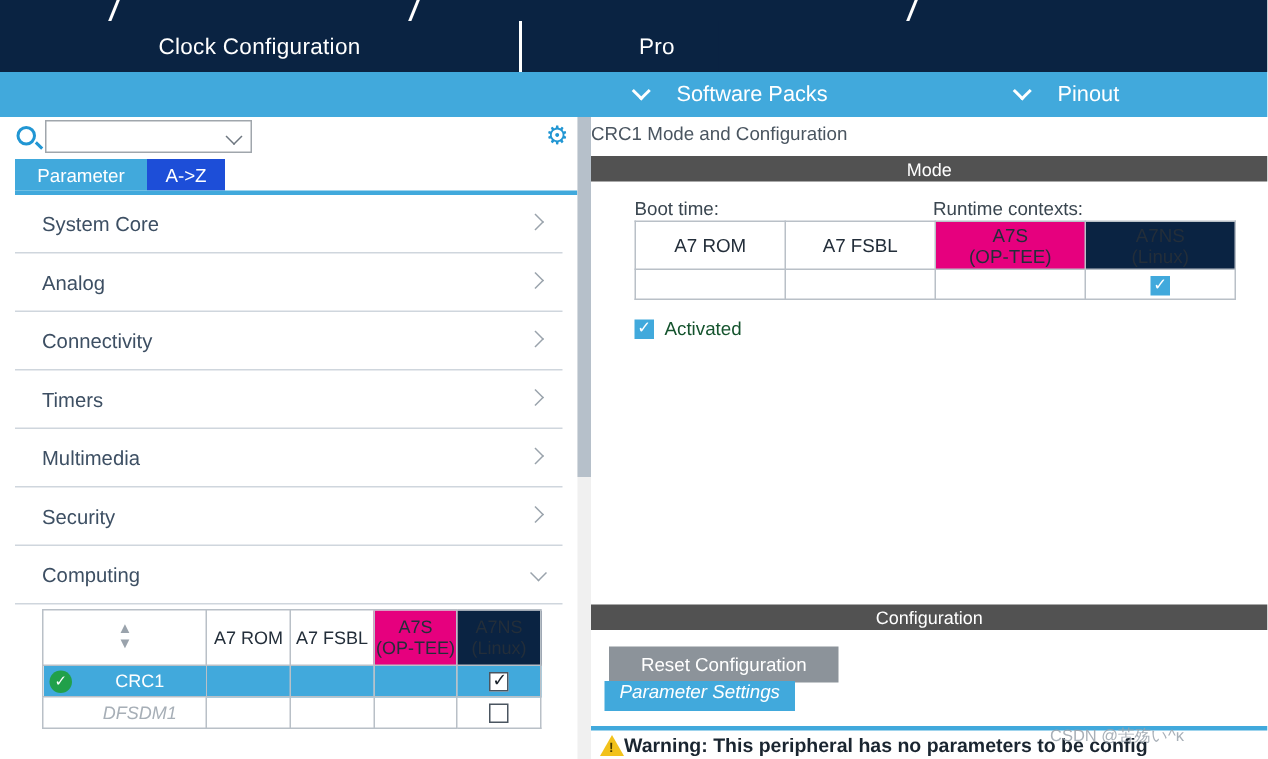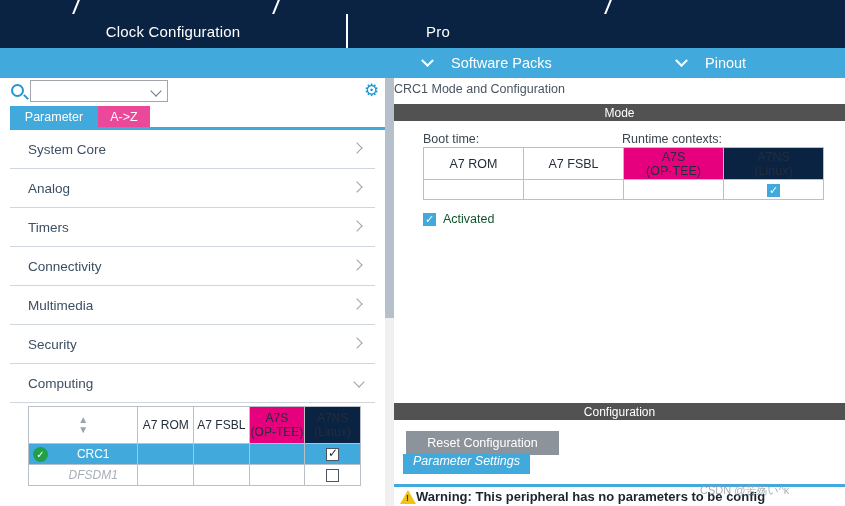--- a/index.html
+++ b/index.html
@@ -89,21 +89,21 @@
   }
 
   .tabs-cat {
     position: absolute; left: 0; top: 106px; width: 385px; height: 21px;
   }
   .cat-tab {
     position: absolute; top: 0; height: 21px; display: flex; align-items: center;
     justify-content: center; color: #ffffff; font-size: 12.5px; padding: 0 10px;
   }
   #cat-tab-categories { left: 10px; background: #41A9DC; width: 88px; }
-  #cat-tab-az { left: 98px; background: #ec4899; width: 52px; }
+  #cat-tab-az { left: 98px; background: #1d4ed8; width: 52px; }
   .cat-underline {
     position: absolute; left: 10px; top: 127px; width: 375px; height: 3px;
     background: #41A9DC;
   }
 
   .catlist { position: absolute; left: 10px; top: 130px; width: 365px; }
   .catrow {
     position: relative; height: 39px; display: flex; align-items: center;
     border-bottom: 1px solid #cfd6dd; padding-left: 18px;
   }
@@ -307,25 +307,25 @@
   <div class="catlist">
     <div class="catrow">
       <span class="lbl">System Core</span>
       <span class="arrow-right"></span>
     </div>
     <div class="catrow">
       <span class="lbl">Analog</span>
       <span class="arrow-right"></span>
     </div>
     <div class="catrow">
+      <span class="lbl">Connectivity</span>
+      <span class="arrow-right"></span>
+    </div>
+    <div class="catrow">
       <span class="lbl">Timers</span>
-      <span class="arrow-right"></span>
-    </div>
-    <div class="catrow">
-      <span class="lbl">Connectivity</span>
       <span class="arrow-right"></span>
     </div>
     <div class="catrow">
       <span class="lbl">Multimedia</span>
       <span class="arrow-right"></span>
     </div>
     <div class="catrow">
       <span class="lbl">Security</span>
       <span class="arrow-right"></span>
     </div>

